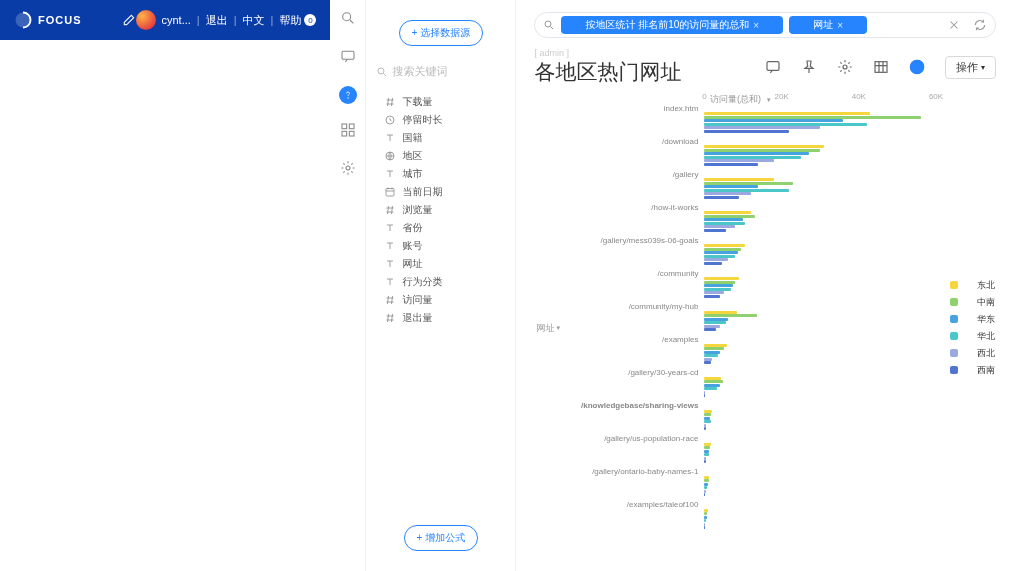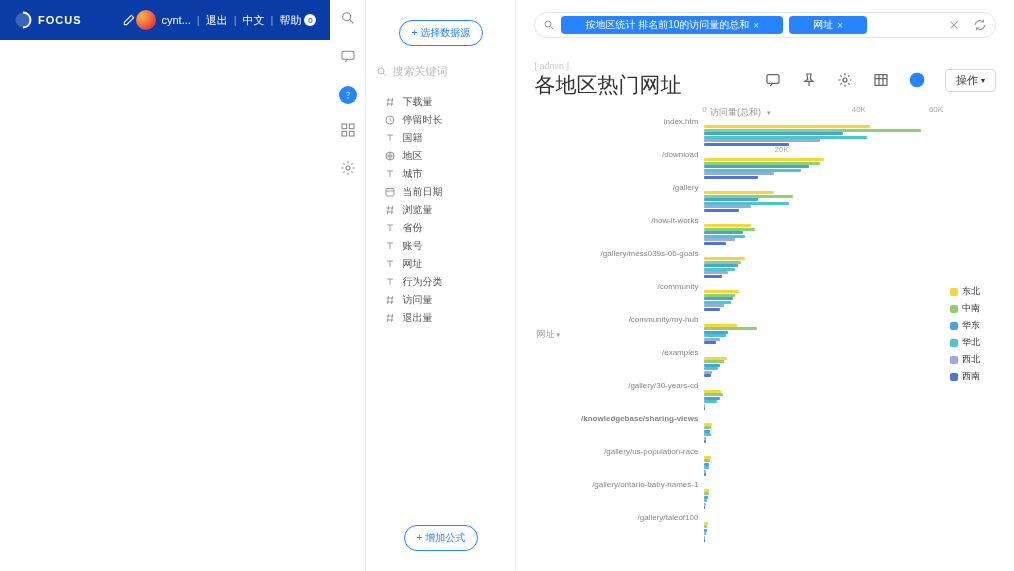--- a/index.html
+++ b/index.html
@@ -35,40 +35,40 @@
 .sidebar .add-formula { margin: auto auto 20px; padding: 5px 12px; border: 1px solid #2684ff; color: #2684ff; border-radius: 14px; font-size: 10px; }
 
 .main { flex: 1; display: flex; flex-direction: column; min-width: 0; padding: 12px 18px 8px 18px; }
 .searchbar { display:flex; align-items:center; gap:6px; border:1px solid #e3e6eb; border-radius:16px; padding:3px 8px; font-size:10px; margin-bottom:8px;}
 .searchbar svg.mag { width:12px;height:12px; stroke:#999; fill:none; stroke-width:2;}
 .pill { background:#2684ff; color:#fff; border-radius:4px; padding:2px 24px; display:inline-flex; align-items:center; gap:4px; font-size:10px;}
 .pill .x { font-size:10px; opacity:.8;}
 .searchbar .grow { flex:1; }
 .searchbar .tool { width:14px;height:14px; stroke:#999; fill:none; stroke-width:1.8; margin-left:6px;}
 
-.titlebar { display:flex; align-items:center; gap:10px; margin: 15px 0 6px 0;}
+.titlebar { display:flex; align-items:center; gap:10px; margin: 2px 0 6px 0;}
 .titlebar .sup { color:#ccc; font-size:9px; margin-right:4px;}
 .titlebar h1 { font-size:21px; font-weight:500;}
 .titlebar .grow { flex:1; }
 .titlebar .ico { width:16px;height:16px; stroke:#666; fill:none; stroke-width:1.8; margin-left:10px;}
 .titlebar .ico.active { stroke:#2684ff; fill:#2684ff;}
 .op-btn { border:1px solid #d9d9d9; border-radius:4px; padding:3px 10px; font-size:11px; margin-left:10px; display:flex; align-items:center; gap:3px;}
 
 .chartwrap { flex:1; display:flex; min-height:0; }
 .chart { flex:1; position:relative; font-size:9px; color:#999; }
 .axis-top-label { position:absolute; top:1px; left:50%; transform:translateX(-50%); font-size:9px; color:#999; display:flex; align-items:center; gap:6px;}
 .axis-left-label { position:absolute; left:2px; top:50%; transform:translateY(-50%); font-size:9px; display:flex; align-items:center; gap:2px;}
 .plot { position:absolute; left:170px; right:10px; top:14px; bottom:6px; }
 .ticks { position:absolute; left:170px; right:10px; top:0; height:14px; }
 .tick { position:absolute; top:0; font-size:8px; color:#aaa; transform:translateX(-50%);}
 .cat { position:absolute; left:0; width:170px; text-align:right; padding-right:6px; font-size:8px; color:#888; white-space:nowrap;}
 .bar { position:absolute; height:3px; border-radius:1px; }
 
 .legend { width:50px; font-size:9px; display:flex; flex-direction:column; justify-content:center; gap:4px; padding-left:4px;}
-.leg { display:flex; align-items:center; gap:4px;}
+.leg { display:flex; align-items:center; gap:19px;}
 .swatch { width:8px; height:8px; border-radius:2px; }
 </style>
 </head>
 <body>
 
 <div class="app">
 
   <div class="topbar">
     <div class="brand">
       <svg class="brand-logo" viewBox="0 0 24 24">
@@ -276,21 +276,21 @@
           <div class="axis-top-label">
               <span>访问量(总和)</span> 
               <span style="font-size:7px;">▾</span>
             </div>
           <div class="axis-left-label">
               <span>网址</span> 
               <span style="font-size:7px;">▾</span>
             </div>
           <div class="ticks" id="ticks">
               <div class="tick" style="left: 0%;">0</div>
-              <div class="tick" style="left: 33.3333%; margin-top: 40px;">20K</div>
+              <div class="tick" style="left: 33.3333%;">20K</div>
               <div class="tick" style="left: 66.6667%;">40K</div>
               <div class="tick" style="left: 100%;">60K</div>
             </div>
           <div class="plot" id="plot">
               <div class="bar" style="top: 6.03846px; left: 0px; width: 71.6667%; background: rgb(245, 214, 61);"></div>
               <div class="bar" style="top: 9.53846px; left: 0px; width: 93.3333%; background: rgb(143, 209, 111);"></div>
               <div class="bar" style="top: 13.0385px; left: 0px; width: 60%; background: rgb(70, 163, 224);"></div>
               <div class="bar" style="top: 16.5385px; left: 0px; width: 70%; background: rgb(75, 198, 201);"></div>
               <div class="bar" style="top: 20.0385px; left: 0px; width: 50%; background: rgb(154, 169, 224);"></div>
               <div class="bar" style="top: 23.5385px; left: 0px; width: 36.6667%; background: rgb(79, 116, 209);"></div>
@@ -372,21 +372,21 @@
             <div class="cat" style="top: 77.6923px;">/gallery</div>
             <div class="cat" style="top: 110.769px;">/how-it-works</div>
             <div class="cat" style="top: 143.846px;">/gallery/mess039s-06-goals</div>
             <div class="cat" style="top: 176.923px;">/community</div>
             <div class="cat" style="top: 210px;">/community/my-hub</div>
             <div class="cat" style="top: 243.077px;">/examples</div>
             <div class="cat" style="top: 276.154px;">/gallery/30-years-cd</div>
             <div class="cat" style="top: 309.231px; font-weight: bold;">/knowledgebase/sharing-views</div>
             <div class="cat" style="top: 342.308px;">/gallery/us-population-race</div>
             <div class="cat" style="top: 375.385px;">/gallery/ontario-baby-names-1</div>
-            <div class="cat" style="top: 408.462px;">/gallery/taleof100</div>
+            <div class="cat" style="top: 408.462px;">/examples/taleof100</div>
           </div>
         <div class="legend" id="legend">
             <div class="leg">
               <span class="swatch" style="background:#f5d63d"></span>
               <span>东北</span>
             </div>
             <div class="leg">
               <span class="swatch" style="background:#8fd16f"></span>
               <span>中南</span>
             </div>

